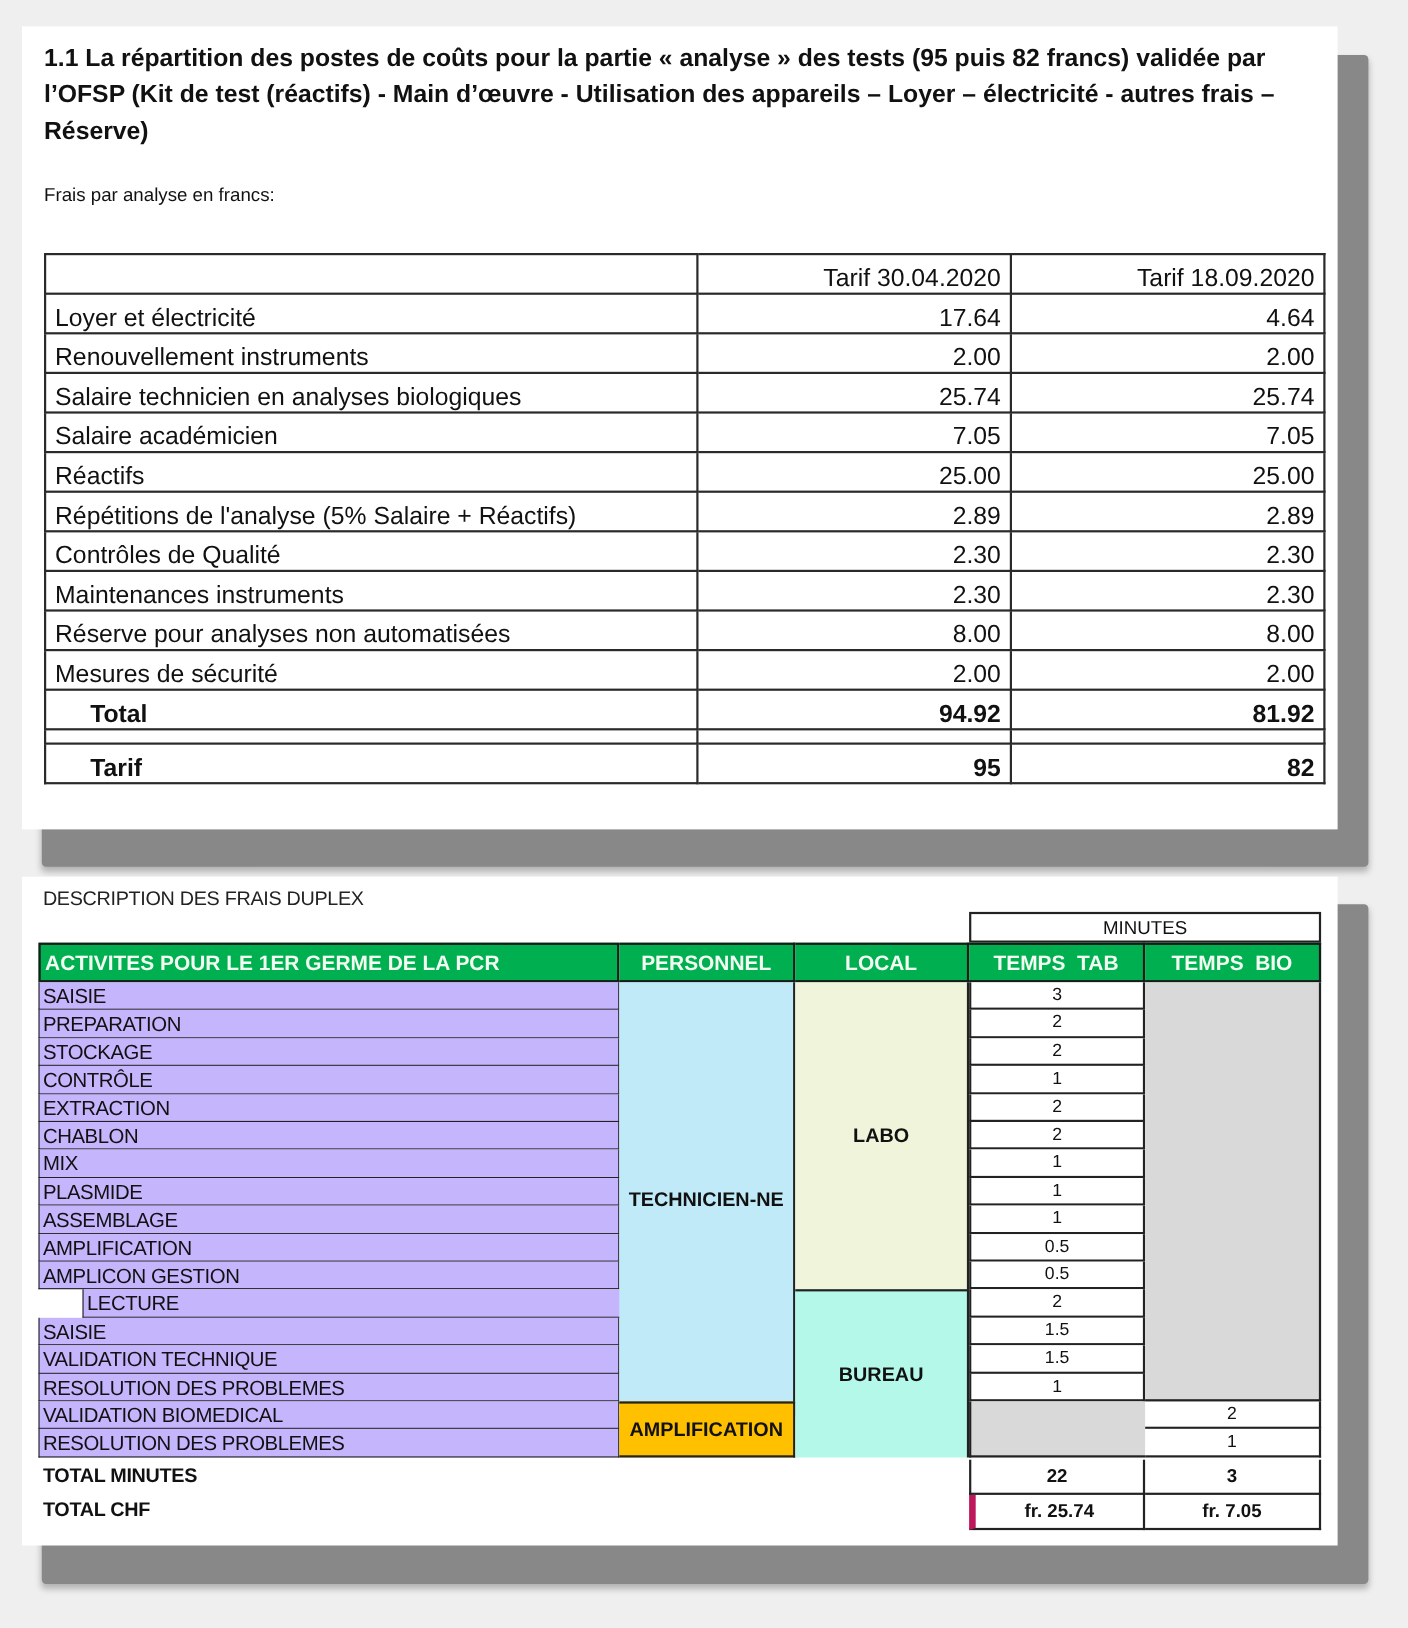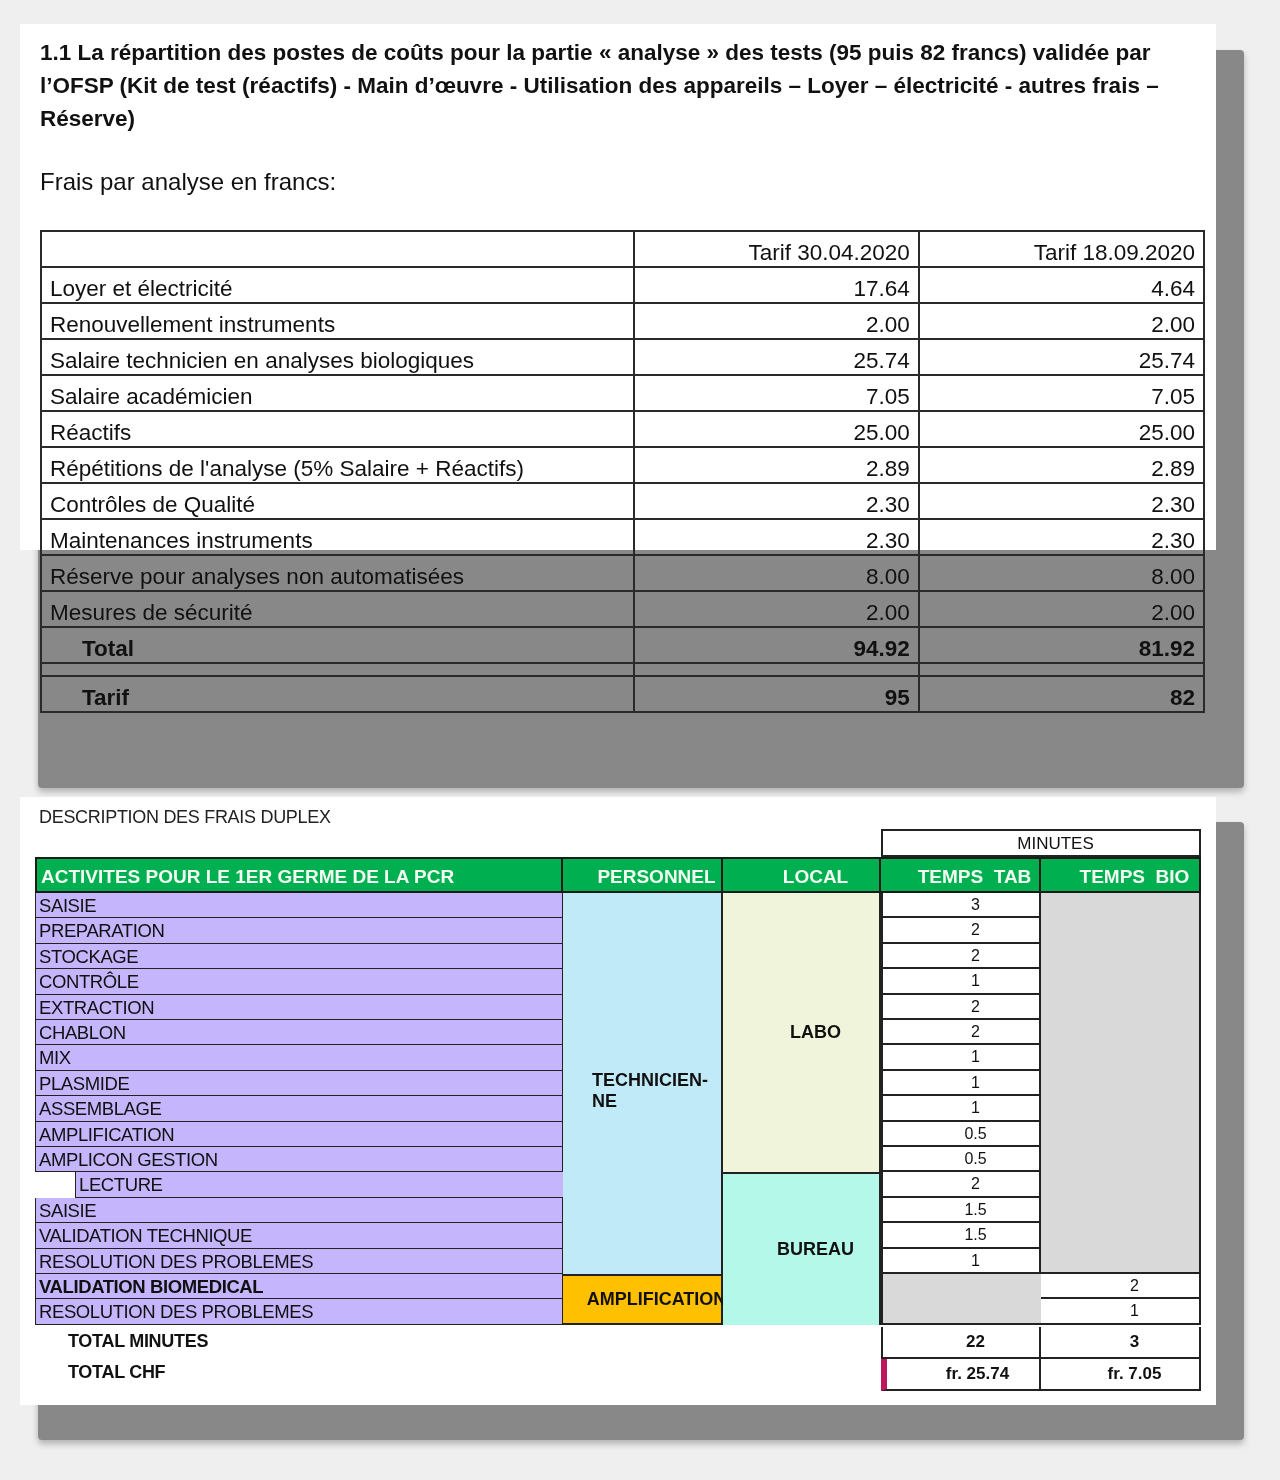--- a/index.html
+++ b/index.html
@@ -16,28 +16,28 @@
       background: #888;
       border-radius: 4px;
       box-shadow: 0 4px 6px rgba(0,0,0,0.25);
     }
     .panel {
       position: absolute;
       background: #fff;
     }
     
     #shadow1 { left: 38px; top: 50px; width: 1206px; height: 738px; }
-    #panel1 { left: 20px; top: 24px; width: 1196px; height: 526px; }
+    #panel1 { left: 20px; top: 24px; width: 1196px; height: 730px; }
     .heading {
       position: absolute; left: 20px; top: 12px; width: 1150px;
       font-weight: bold; font-size: 22.5px; line-height: 33px;
     }
     .subheading {
       position: absolute; left: 20px; top: 144px;
-      font-size: 24px;
+      font-size: 17px;
     }
     table.cost {
       position: absolute; left: 20px; top: 206px;
       border-collapse: collapse;
       width: 1165px;
       font-size: 22.5px;
     }
     table.cost td {
       border: 2px solid #2a2a2a;
       height: 34px;
@@ -55,21 +55,20 @@
     #panel2 { left: 20px; top: 797px; width: 1196px; height: 608px; }
     .duplex-title {
       position: absolute; left: 19px; top: 10px;
       font-size: 18px; color: #222;
       letter-spacing: -0.3px;
     }
     .dx {
       position: absolute;
       font-family: "DejaVu Sans", sans-serif;
       box-sizing: border-box;
-      padding-left: 29px;
     }
     .minutes-box {
       left: 861px; top: 32px; width: 320px; height: 28px;
       border: 2px solid #222;
       text-align: center; font-size: 17px; line-height: 26px;
       font-family: "Liberation Sans", sans-serif;
     }
     .green-hdr {
       background: #00b050; color: #f2fff2;
       top: 60px; height: 36px;
@@ -238,21 +237,21 @@
       <div class="dx act-cell" style="top: 350px;">AMPLICON GESTION</div>
       <div class="dx tab-cell" style="top: 350px;">0.5</div>
       <div class="dx act-cell" style="top: 375.4px; margin-left: 40px;">LECTURE</div>
       <div class="dx tab-cell" style="top: 375.4px;">2</div>
       <div class="dx act-cell" style="top: 400.8px;">SAISIE</div>
       <div class="dx tab-cell" style="top: 400.8px;">1.5</div>
       <div class="dx act-cell" style="top: 426.2px;">VALIDATION TECHNIQUE</div>
       <div class="dx tab-cell" style="top: 426.2px;">1.5</div>
       <div class="dx act-cell" style="top: 451.6px;">RESOLUTION DES PROBLEMES</div>
       <div class="dx tab-cell" style="top: 451.6px;">1</div>
-      <div class="dx act-cell" style="top: 477px; font-weight: bold;">VALIDATION BIOMEDICAL</div>
+      <div class="dx act-cell" style="top: 477px;">VALIDATION BIOMEDICAL</div>
       <div class="dx bio-cell" style="top: 477px;">2</div>
       <div class="dx act-cell" style="top: 502.4px;">RESOLUTION DES PROBLEMES</div>
       <div class="dx bio-cell" style="top: 502.4px;">1</div>
     </div>
 
   <div class="dx merged" id="pers-tech" style="left: 543px; width: 160px; top: 96px; height: 395px; background: rgb(192, 234, 248);">TECHNICIEN-NE</div>
   <div class="dx merged" id="pers-univ" style="left: 543px; width: 160px; top: 477px; height: 50.8px; background: rgb(255, 192, 0); border-top: 2px solid rgb(34, 34, 34); border-bottom: 2px solid rgb(34, 34, 34);">AMPLIFICATION</div>
   <div class="dx merged" id="local-labo" style="left: 703px; width: 158px; top: 96px; height: 279.4px; background: rgb(240, 244, 218);">LABO</div>
   <div class="dx merged" id="local-bureau" style="left: 703px; width: 158px; top: 375.4px; height: 152.4px; background: rgb(180, 248, 234); border-top: 2px solid rgb(34, 34, 34);">BUREAU</div>
   <div class="dx grey" id="bio-grey" style="border-right: 2px solid rgb(34, 34, 34); border-bottom: 2px solid rgb(34, 34, 34); left: 1021px; width: 160px; top: 96px; height: 381px;"></div>

